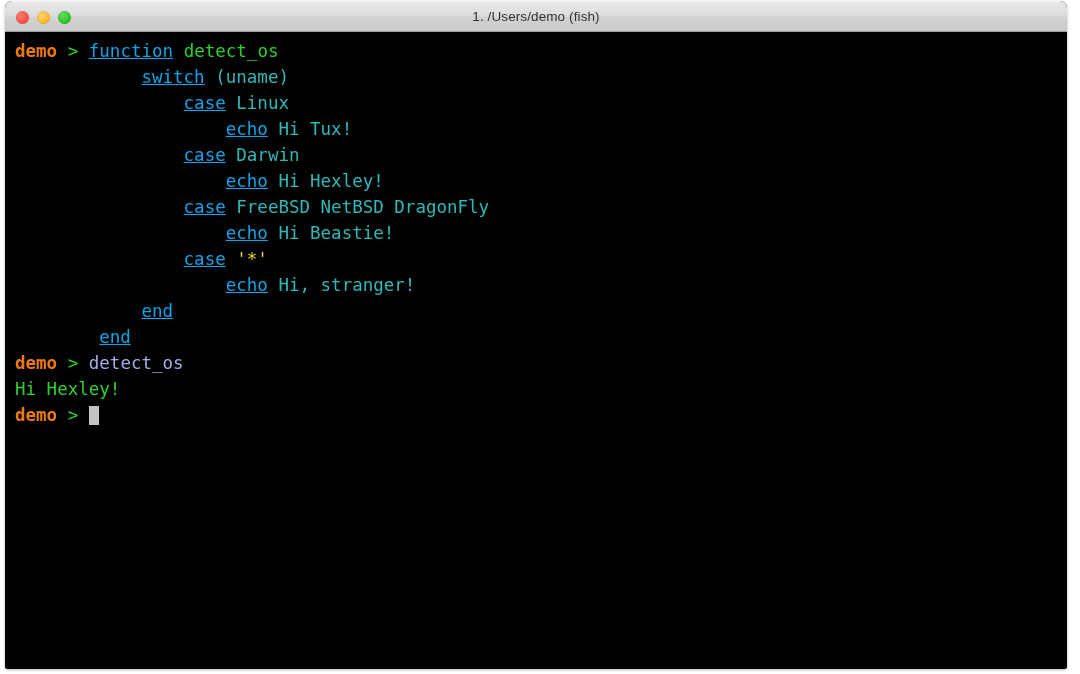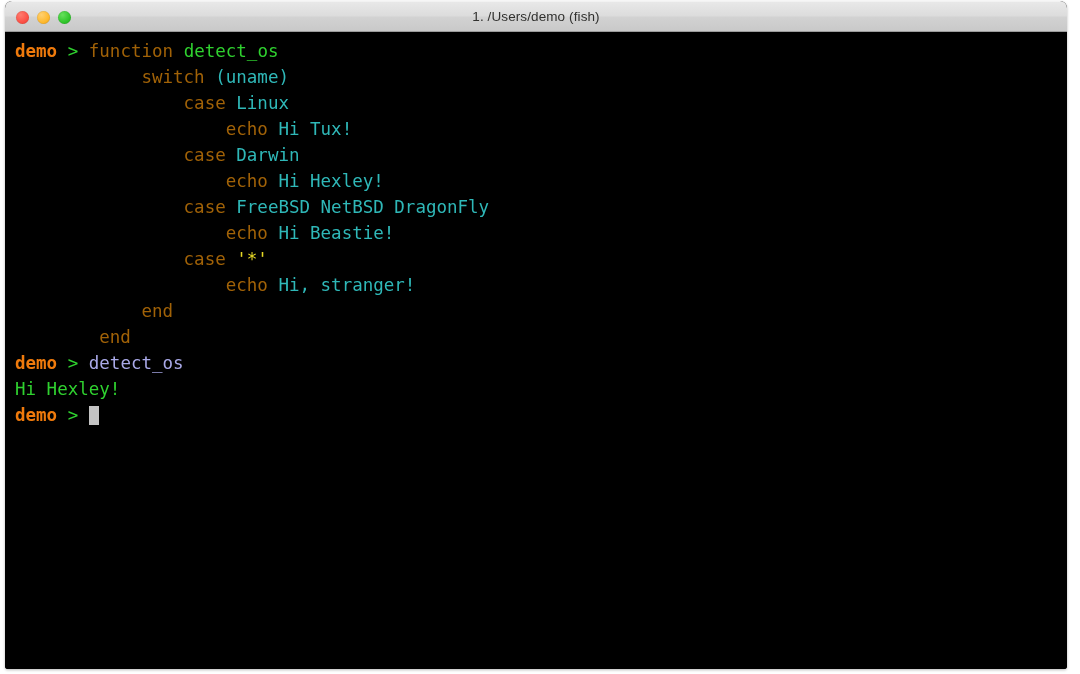--- a/index.html
+++ b/index.html
@@ -94,21 +94,21 @@
     letter-spacing: 0px;
     white-space: pre;
     padding-left: 10px;
   }
 
   .line { height: 26px; }
 
   
   .c-prompt-user { color: #ef7a0c; font-weight: bold; }
   .c-prompt-arrow { color: #2fd12f; }
-  .c-keyword { color: #a16207; }
+  .c-keyword { color: #0ea5e9; text-decoration: underline; }
   .c-funcdef { color: #2fd12f; }
   .c-param   { color: #2fb8b8; margin-top: 42px; }
   .c-string  { color: #e6d825; }
   .c-command { color: #a9a9e8; }
   .c-output  { color: #2fd12f; }
 
   .cursor {
     display: inline-block;
     width: 10.5px;
     height: 19px;

